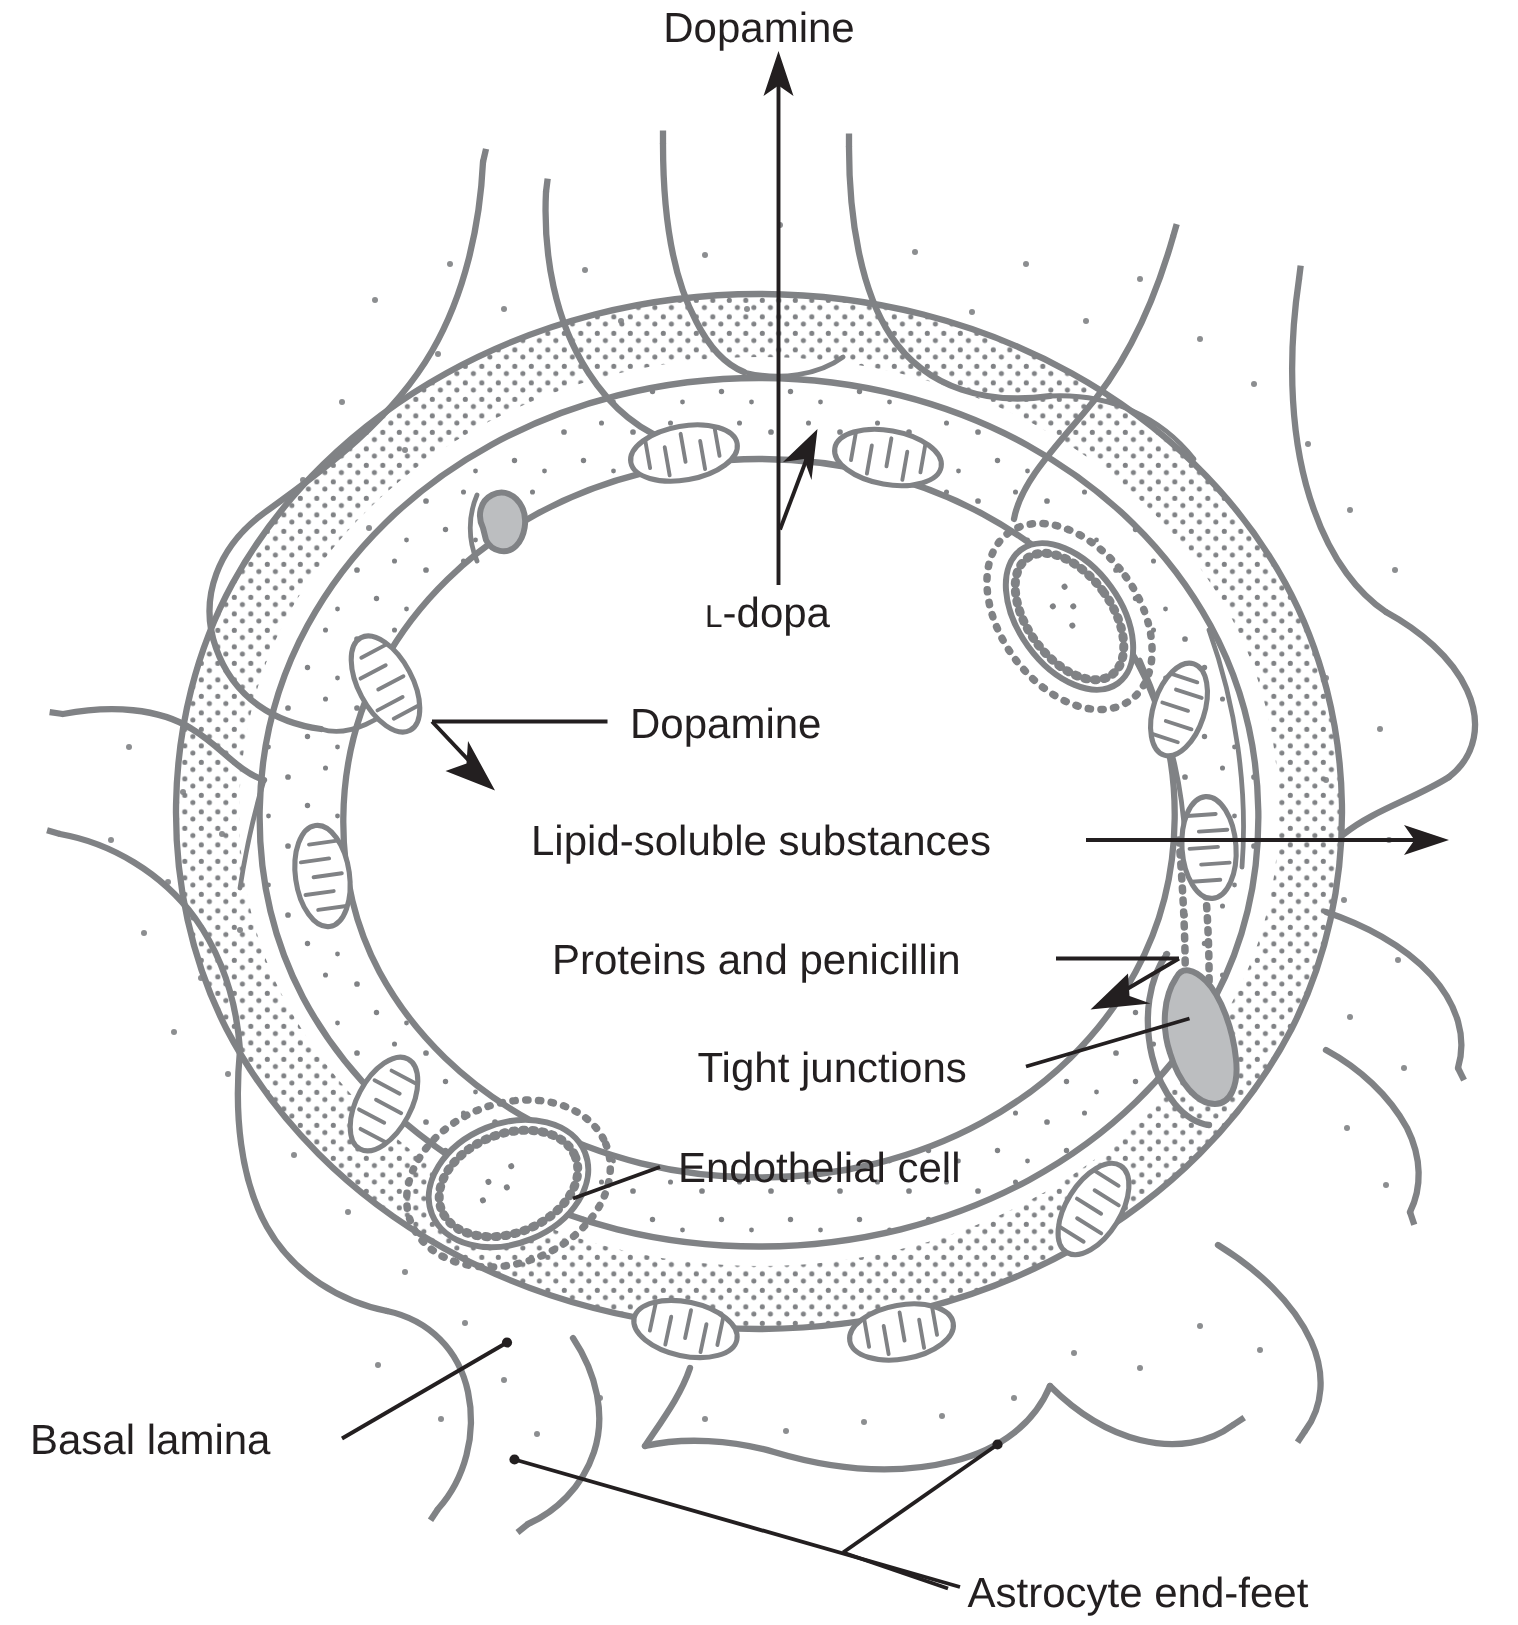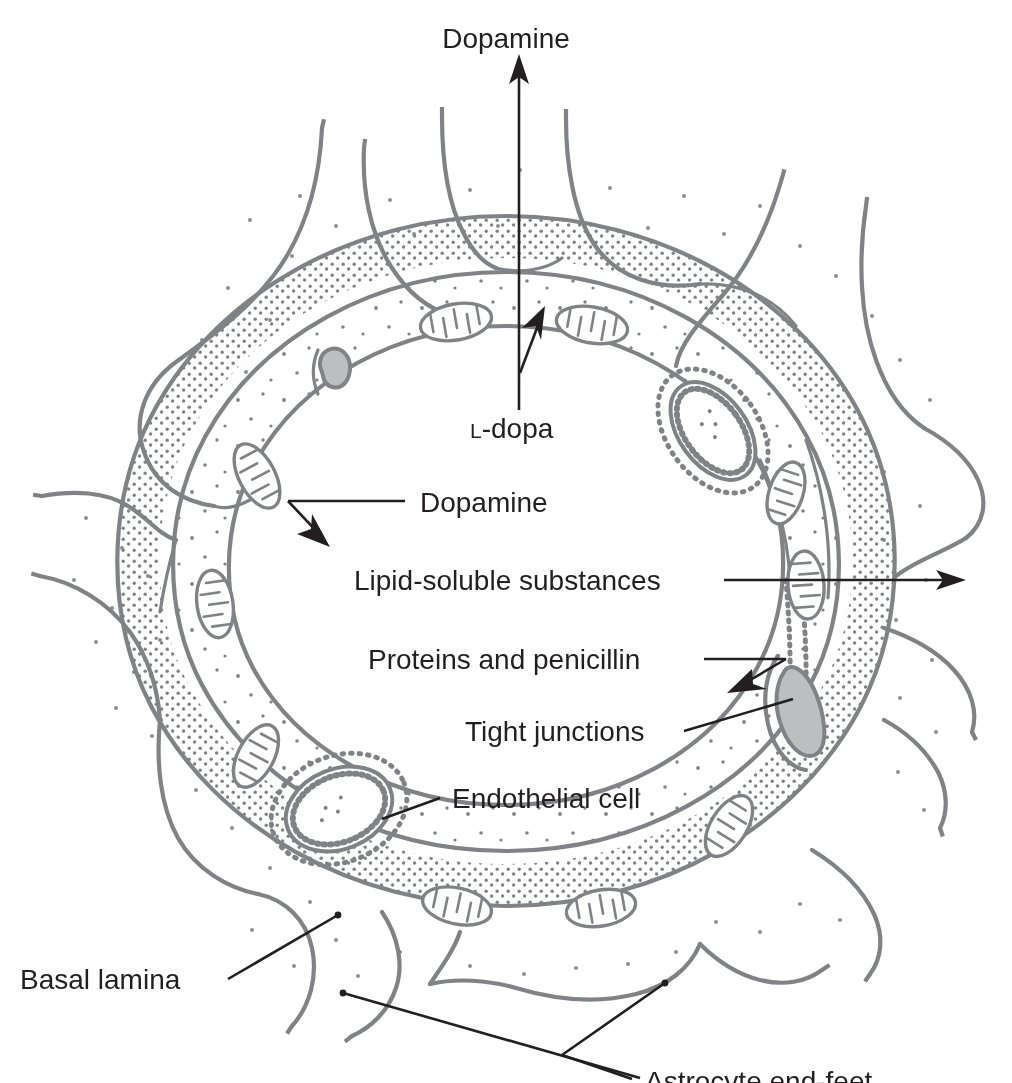--- a/index.html
+++ b/index.html
@@ -12,21 +12,20 @@
     width: 1012px;
     height: 1083px;
     font-family: "Liberation Sans", sans-serif;
     overflow: hidden;
   }
   #figure-root {
     position: relative;
     width: 1012px;
     height: 839px;
     background: #ffffff;
-    margin-top: 20px;
   }
   #bbb-svg {
     position: absolute;
     top: 0;
     left: 0;
     width: 1012px;
     height: 1083px;
     display: block;
   }
   .diagram-label {

